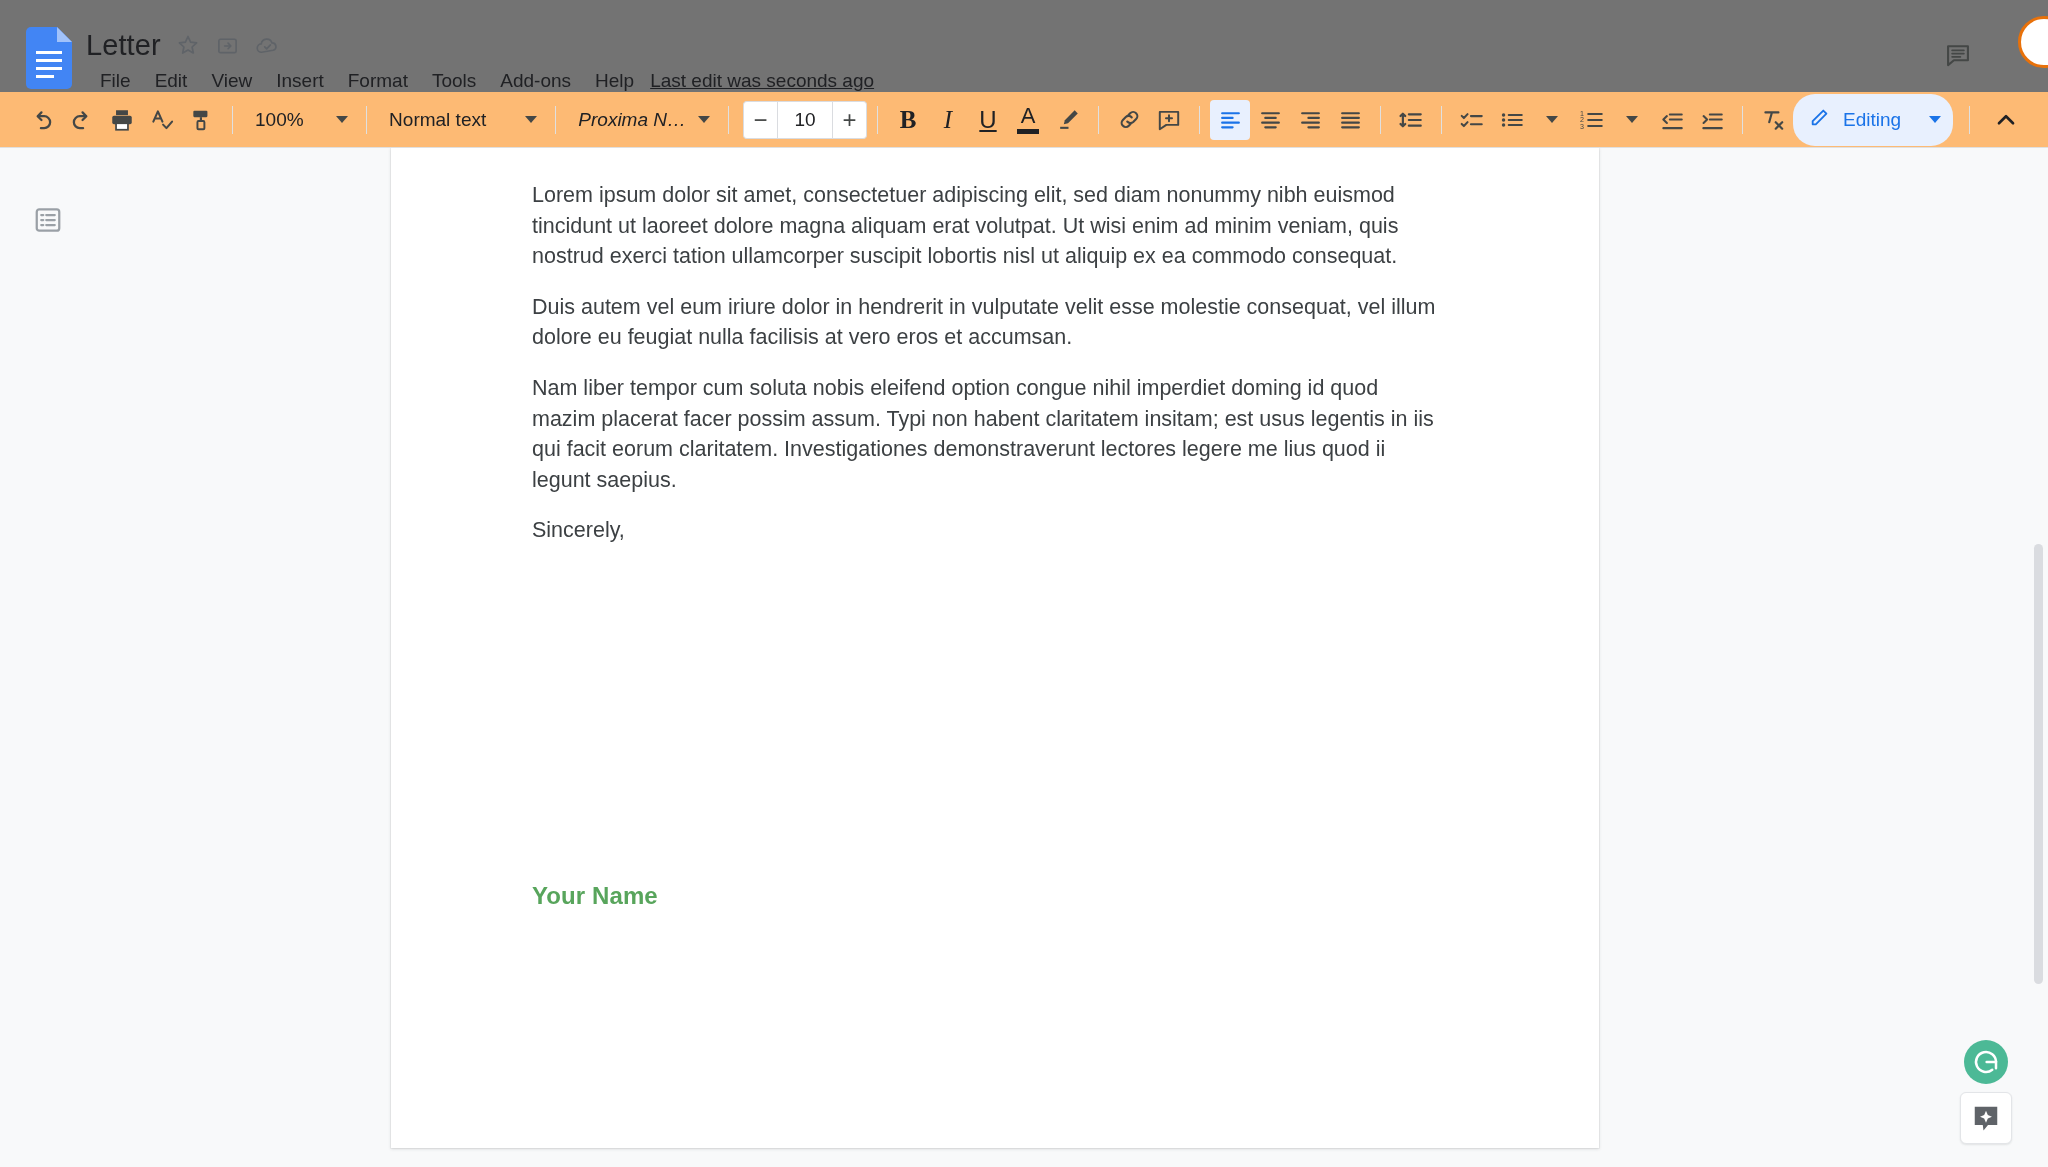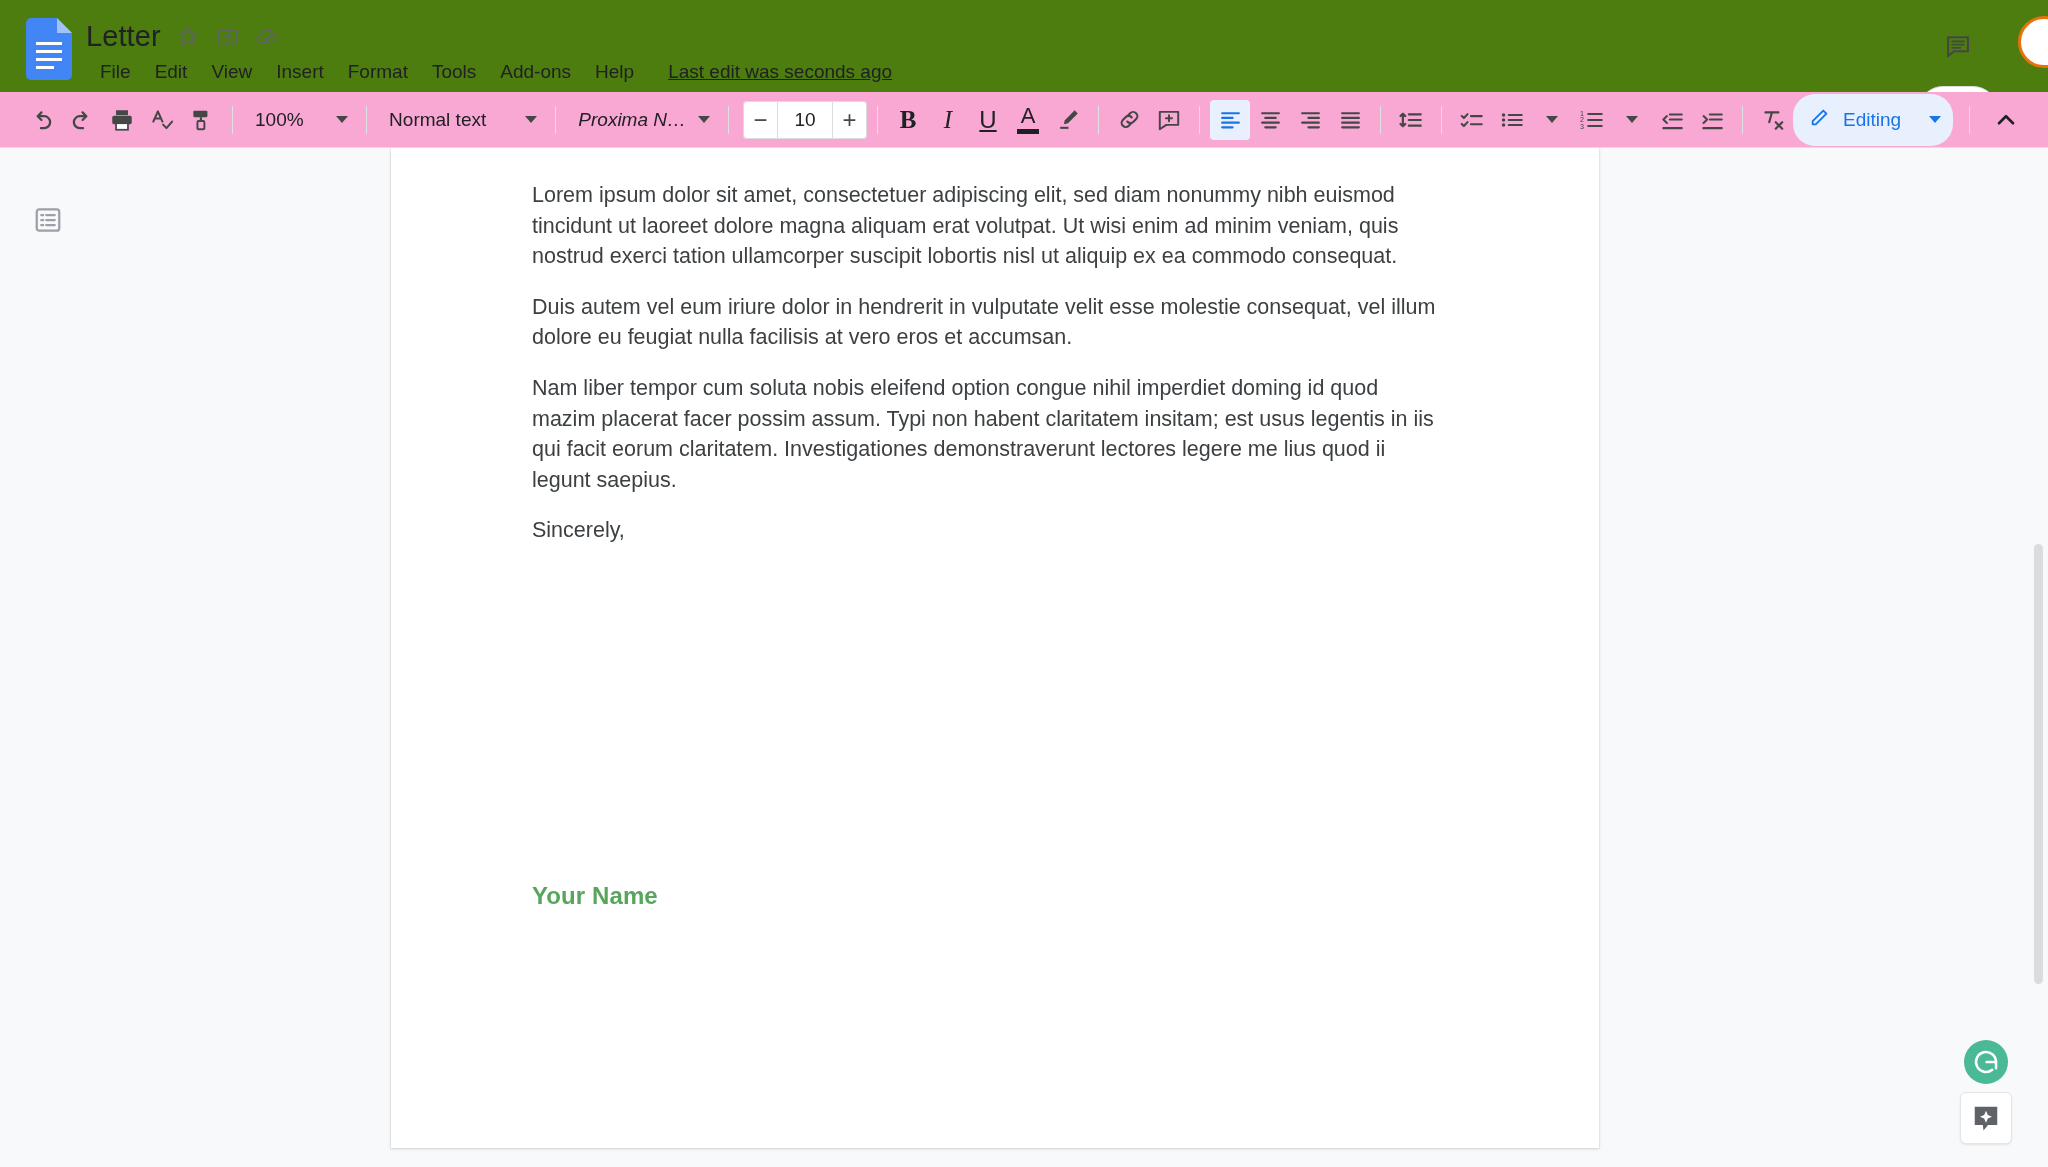--- a/index.html
+++ b/index.html
@@ -9,24 +9,24 @@
     overflow: hidden;
     background: #F8F9FA;
     font-family: "Liberation Sans", sans-serif;
     -webkit-font-smoothing: antialiased;
   }
 
   
   .topbar {
     position: relative;
     height: 92px;
-    background: #4d7c0f;
+    background: #737373;
     display: flex;
     align-items: flex-start;
-    padding: 12px 18px 0 18px;
+    padding: 21px 18px 0 18px;
   }
   .docs-logo {
     width: 46px; height: 62px;
     margin: 6px 14px 0 8px;
     flex: 0 0 auto;
     position: relative;
   }
   .docs-logo svg { display:block; }
 
   .title-block { flex: 0 0 auto; padding-top: 4px; }
@@ -45,21 +45,21 @@
     color: #202124;
     padding: 3px 12px;
     border-radius: 4px;
     cursor: pointer;
     white-space: nowrap;
   }
   .last-edit {
     font-size: 19px;
     color: #202124;
     text-decoration: underline;
-    margin-left: 22px;
+    margin-left: 4px;
     cursor: pointer;
     white-space: nowrap;
   }
 
   .topbar-right {
     margin-left: auto;
     display: flex;
     align-items: center;
     gap: 18px;
     padding-top: 12px;
@@ -103,21 +103,21 @@
     position:absolute; top: 16px; right: -22px;
     width: 52px; height: 52px; border-radius: 50%;
     border: 3px solid #E8710A;
     background: #fff;
   }
 
   
   .toolbar {
     position: relative;
     height: 56px;
-    background: #f9a8d4;
+    background: #fdba74;
     display: flex;
     align-items: center;
     padding: 0 22px;
     border-bottom: 1px solid #E0E0E0;
   }
   .tb {
     height: 40px; min-width: 40px;
     display:flex; align-items:center; justify-content:center;
     border-radius: 4px;
     cursor: pointer;

